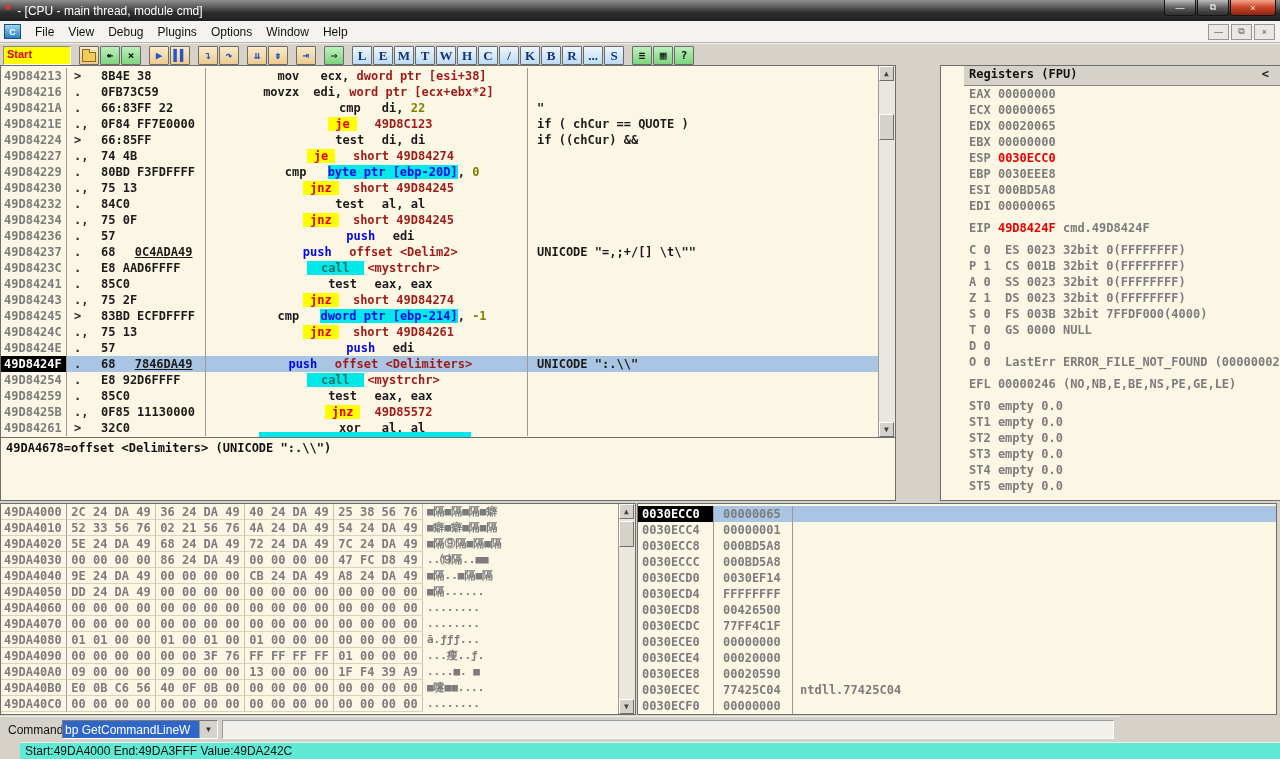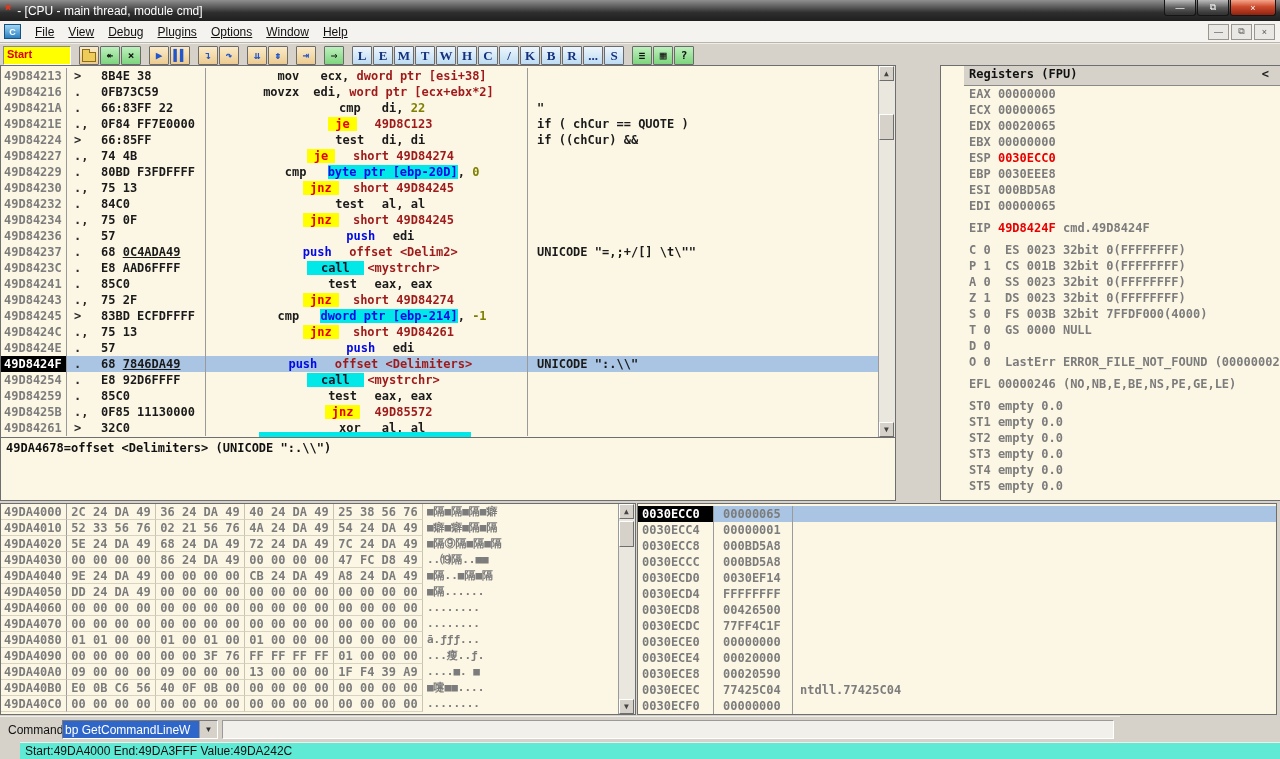--- a/index.html
+++ b/index.html
@@ -40,23 +40,23 @@
     font-family:"Liberation Serif",serif;font-size:13px;}
   .tbtn.gapL{margin-left:7px;}
   .folder{width:12px;height:8px;background:#EFCB5A;border:1px solid #8a6d1a;position:relative;margin-top:3px;}
   .folder::before{content:'';position:absolute;top:-4px;left:-1px;width:6px;height:3px;
     background:#EFCB5A;border:1px solid #8a6d1a;border-bottom:none;}
   
   .pane{position:absolute;background:var(--pane_bg);border:1px solid #6e6e6e;box-sizing:border-box;overflow:hidden;}
   .sg-k{color:var(--text_black);} .sg-g{color:var(--text_gray);} .sg-m{color:var(--maroon);}
   .sg-o{color:var(--olive);} .sg-b{color:var(--blue);} .sg-r{color:var(--red);}
   .sg-j{color:var(--red);background:var(--hl_yellow);padding:0 7px;}
-  .sg-c{color:#0f172a;background:var(--hl_cyan);padding:0 14px;}
+  .sg-c{color:#0f766e;background:var(--hl_cyan);padding:0 14px;}
   .sg-h{color:var(--blue);background:var(--hl_cyan);}
-  .ul{text-decoration:underline;}
+  .ul{text-decoration:underline;margin-left:12px;}
   
   #disasm-pane{left:0;top:65px;width:896px;height:372px;border-bottom:none;padding-top:2px;}
   #disasm-pane::after{content:'';position:absolute;left:258px;bottom:0;width:212px;height:5px;background:var(--hl_cyan);}
   .drow{height:16px;line-height:16px;font-size:12px;font-weight:bold;white-space:pre;display:flex;}
   .drow.sel{background:var(--sel_blue);}
   .c-addr{width:66px;flex:none;color:var(--text_gray);padding-left:3px;border-right:1px solid #9a9a9a;box-sizing:border-box;}
   .c-addr.asel{background:#000;color:#fff;}
   .c-hex{width:139px;flex:none;display:flex;border-right:1px solid #9a9a9a;box-sizing:border-box;overflow:hidden;}
   .pfx{width:27px;flex:none;padding-left:7px;color:#2a2a2a;}
   .c-dis{width:322px;flex:none;border-right:1px solid #9a9a9a;box-sizing:border-box;overflow:hidden;text-align:center;}
@@ -121,21 +121,21 @@
     <span>- [CPU - main thread, module cmd]</span>
     <div class="win-btns">
       <span class="wbtn">—</span>
       <span class="wbtn">⧉</span>
       <span class="wbtn close">×</span>
     </div>
   </div>
 
   <div class="menubar">
     <span class="sys-icon">C</span>
-    <span id="menu-items" style="display:flex;text-decoration:underline;">
+    <span id="menu-items" style="display:flex;">
         <span class="menu-item">File</span>
         <span class="menu-item">View</span>
         <span class="menu-item">Debug</span>
         <span class="menu-item">Plugins</span>
         <span class="menu-item">Options</span>
         <span class="menu-item">Window</span>
         <span class="menu-item">Help</span>
       </span>
     <div class="mdi-btns">
       <span class="mdi-btn">—</span>

